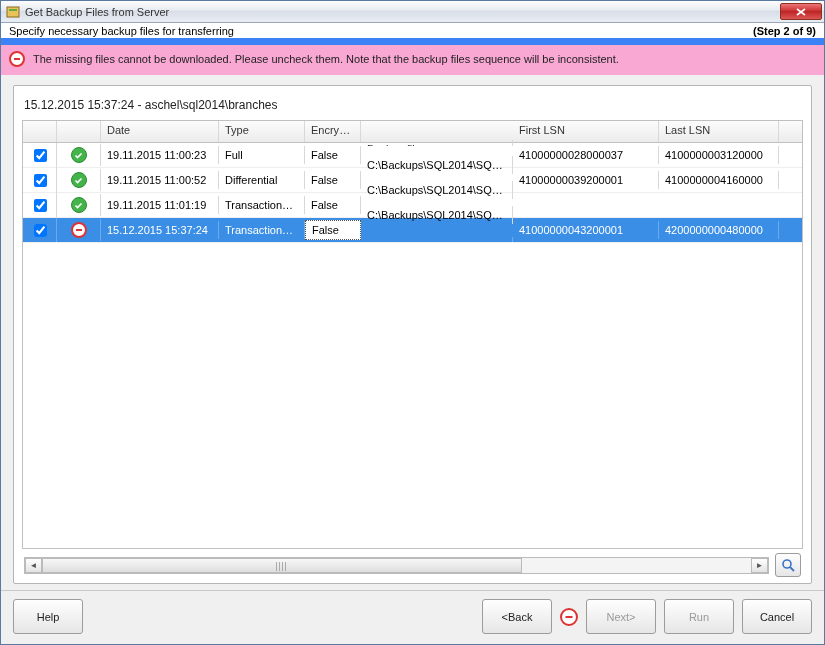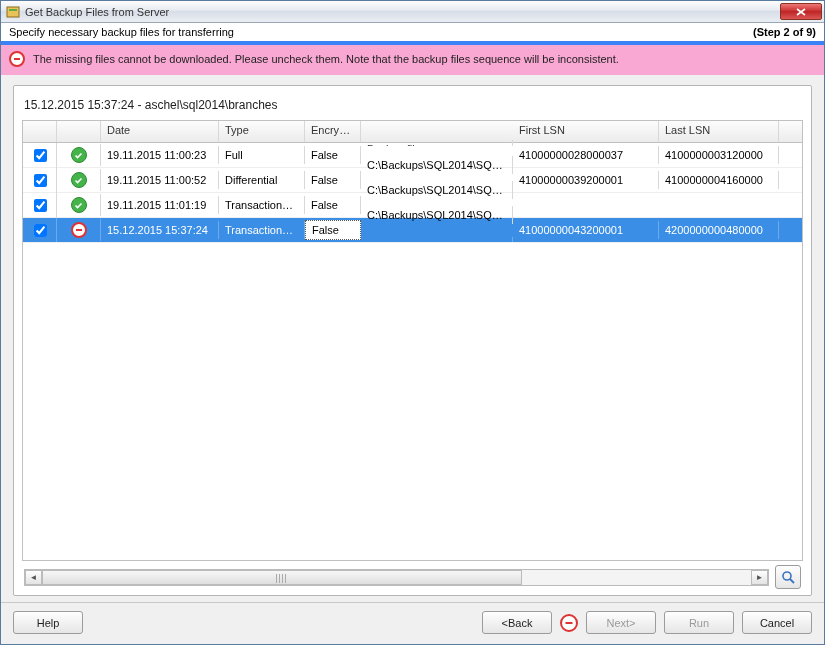--- a/index.html
+++ b/index.html
@@ -43,21 +43,21 @@
     background: linear-gradient(#e77, #c33 45%, #b22 46%, #d55);
     border: 1px solid #832;
     border-radius: 2px;
     display: flex; align-items: center; justify-content: center;
     color: #fff;
     cursor: pointer;
   }
   .subheader {
     height: 22px;
     background: #fff;
-    border-bottom: 4px solid #3b82f6;
+    border-bottom: 7px solid #3b82f6;
     display: flex;
     align-items: center;
     padding: 0 8px;
   }
   .subheader .substep {
     margin-left: auto;
     font-weight: bold;
   }
   .warning-bar {
     background: #f9a8d4;
@@ -173,21 +173,21 @@
     cursor:pointer;
   }
   .footer {
     border-top:1px solid #c8c8c8;
     padding:8px 12px 10px 12px;
     display:flex; align-items:center; gap:8px;
     background:#f0f0f0;
   }
   .footer .spacer { flex:1; }
   .btn-std {
-    min-width:70px; height:23px;
+    min-width:70px; height:35px;
     border:1px solid #9c9c9c; border-radius:3px;
     background:linear-gradient(#fefefe,#e6e6e6);
     display:flex;align-items:center;justify-content:center;
     padding:0 12px;
     cursor:pointer; color:#222;text-align:right;
   }
   .btn-std.disabled { color:#9a9a9a; cursor:default; }
   .icon-circle {
     width:16px;height:16px;border-radius:50%;
     display:flex;align-items:center;justify-content:center;

